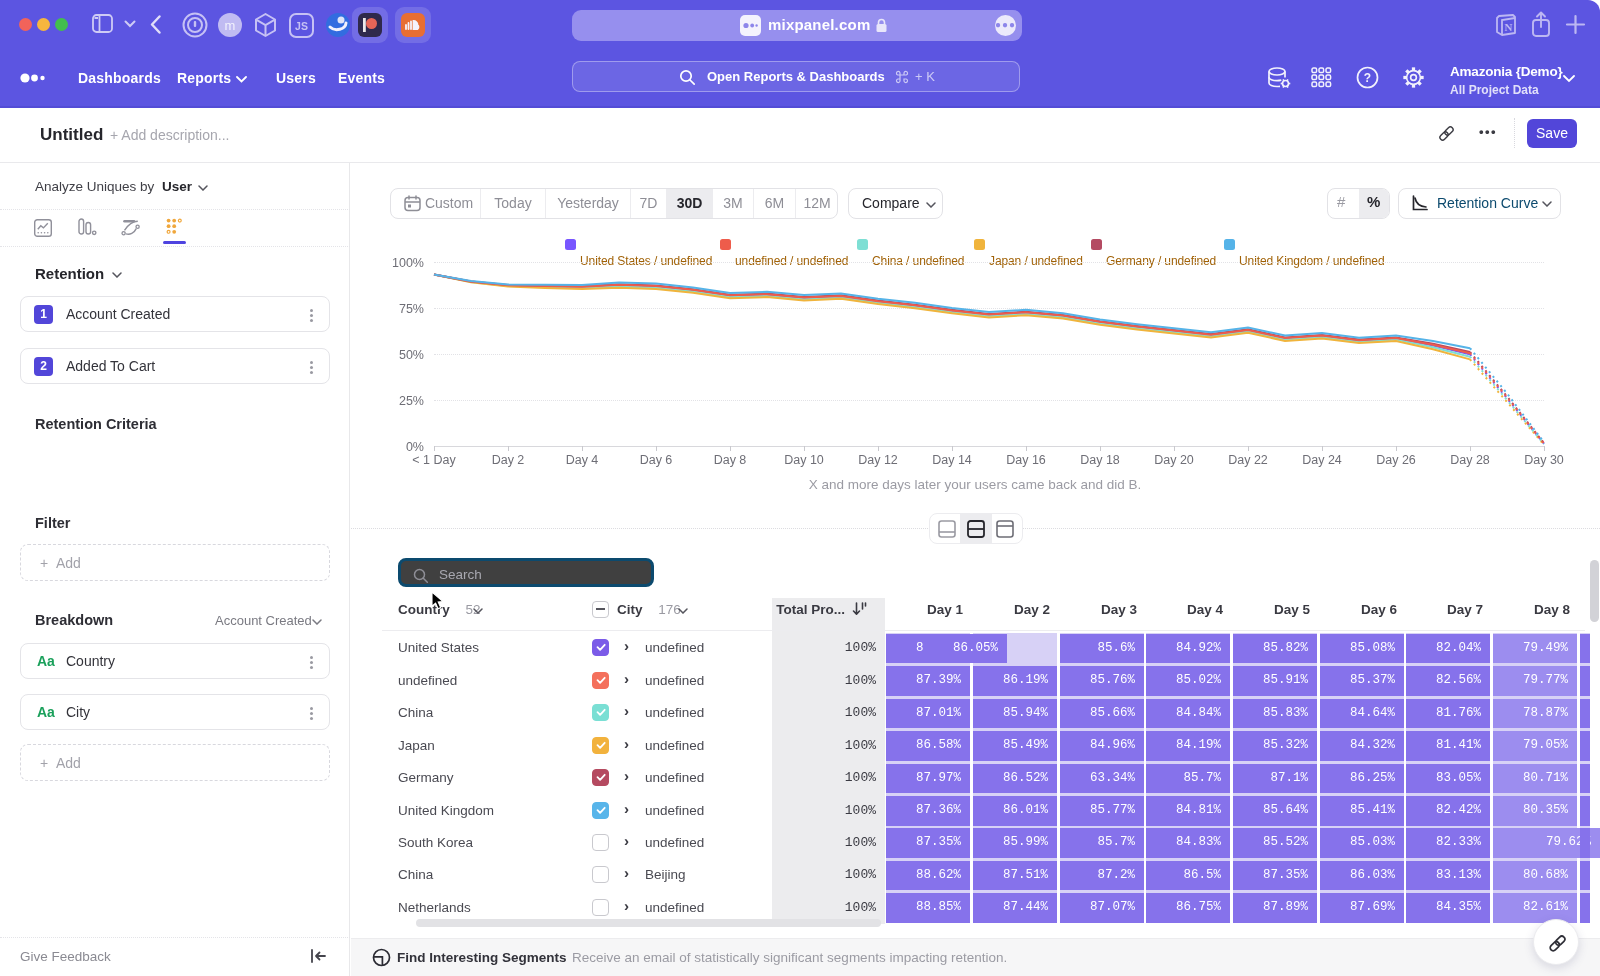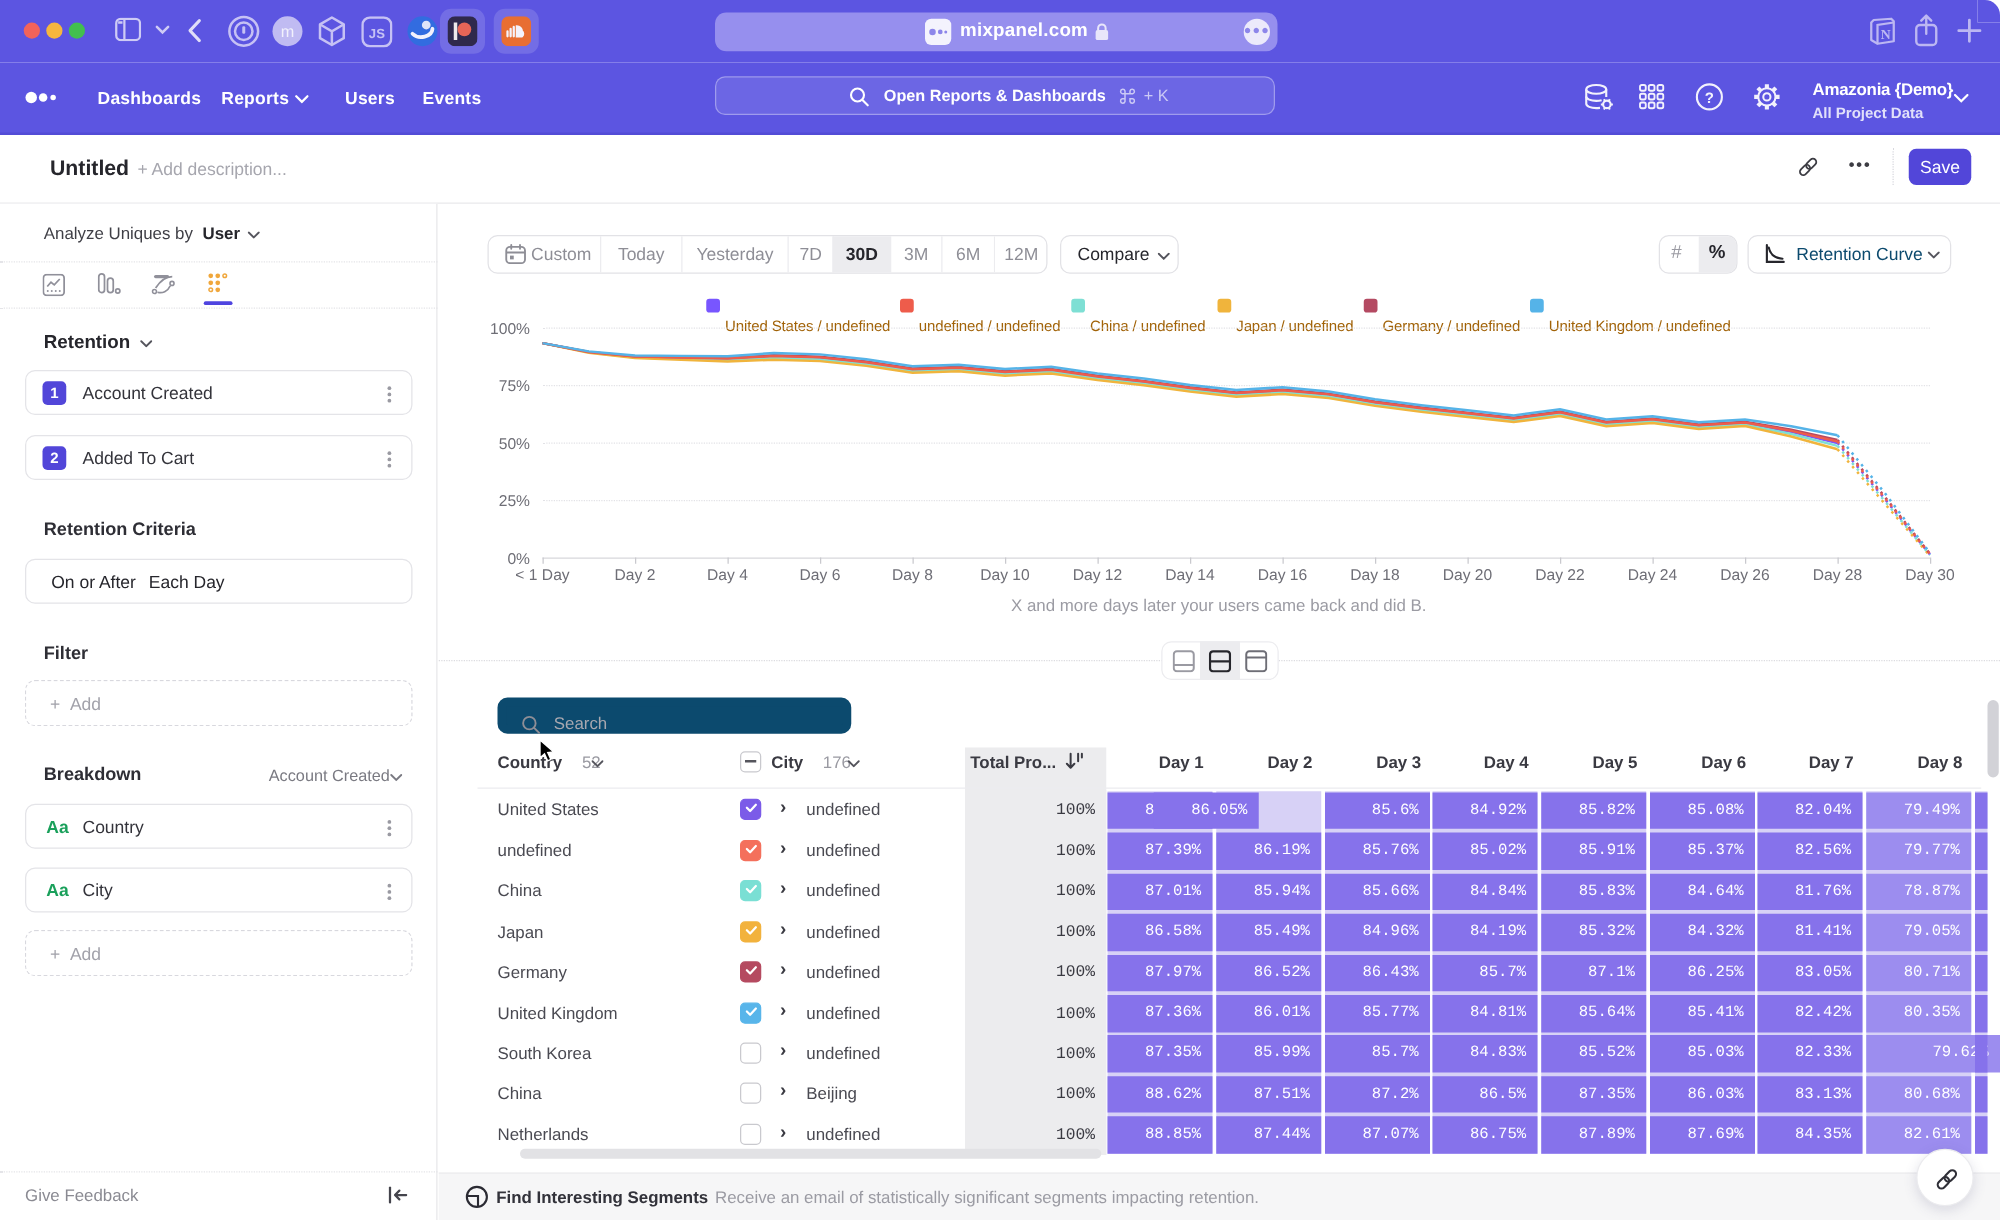--- a/index.html
+++ b/index.html
@@ -56,21 +56,21 @@
 .ylab { position:absolute; font-size:12.5px; color:#6e6e76; text-align:right; width:40px; }
 .xlab { position:absolute; top:453px; font-size:12.5px; color:#6e6e76; text-align:center; width:60px; }
 .grid { position:absolute; left:434px; width:1110px; border-top:1px dotted #e2e2e6; }
 #caption { position:absolute; left:350px; top:477px; width:1250px; text-align:center; font-size:13.5px; color:#9b9ba3; }
 
 
 #middiv { position:absolute; left:351px; top:528px; width:1249px; border-top:1px dotted #dcdce0; }
 #laytog { position:absolute; left:929px; top:513px; width:94px; height:31px; background:#fff; border:1px solid #ececef; border-radius:8px; }
 
 
-#searchbox { position:absolute; left:398px; top:558px; width:283px; height:29px; border:7px solid #0c4a6e; border-radius:8px; background:#0c4a6e; }
+#searchbox { position:absolute; left:398px; top:558px; width:256px; height:29px; border:3px solid #0c4a6e; border-radius:8px; background:#404040; }
 #searchbox span { position:absolute; left:38px; top:6px; color:#a8a8b0; font-size:13.5px; }
 .th { position:absolute; top:602px; font-size:13.5px; color:#3a3a42; font-weight:bold; }
 .thg { color:#9a9aa2; font-weight:normal;margin-left:12px; }
 .thday { position:absolute; top:602px; width:84px; text-align:right; padding-right:7px; box-sizing:border-box; font-size:13.5px; color:#3a3a42; font-weight:bold; }
 #greycol { position:absolute; left:772px; top:598px; width:113px; height:326px; background:#ececee; }
 #thdiv { position:absolute; left:382px; top:630px; width:1203px; border-top:1px solid #ececef; }
 .trow { position:absolute; left:0; width:1600px; height:32.45px; }
 .cname { position:absolute; left:398px; top:8px; font-size:13.5px; color:#4a4a52; }
 .cb { position:absolute; left:592px; top:7px; width:17px; height:17px; border-radius:4px; border:1px solid #c9c9ce; background:#fff; text-align:center; line-height:15px; }
 .carr { position:absolute; left:624px; top:5px; color:#3a3a42; font-size:15px; font-weight:bold; }
@@ -276,24 +276,21 @@
     </svg>\n<div class="abs" style="left:163px;top:241px;width:23px;height:3px;background:#4f44e0;border-radius:2px"></div>\n<div class="abs" style="left:0;top:246px;width:350px;border-top:1px dotted #e4e4e8"></div>\n<div class="abs" style="left:35px;top:265px;font-size:15px;font-weight:bold;color:#26262c">Retention</div>\n<svg class="abs" style="left:112px;top:272px" width="10" height="6" viewBox="0 0 10 6">
       <path d="M1 1l4 4 4-4" fill="none" stroke="#55555d" stroke-width="1.5" stroke-linecap="round"></path>
     </svg>\n<div class="sb-card" style="top:296px">
       <div class="badge">1</div>
       <div class="cardtxt">Account Created</div>
       <div class="vdots"></div>
     </div>\n<div class="sb-card" style="top:348px">
       <div class="badge">2</div>
       <div class="cardtxt">Added To Cart</div>
       <div class="vdots"></div>
-    </div>\n<div class="sb-bold" style="left:35px;top:416px">Retention Criteria</div>\n<div class="sb-card" style="top:447px">
-      <div class="abs" style="left:20px;top:9px;font-size:14px;color:#26262c">On or After</div>
-      <div class="abs" style="left:98px;top:9px;font-size:14px;color:#26262c">Each Day</div>
-    </div>\n<div class="sb-bold" style="left:35px;top:515px">Filter</div>\n<div class="sb-dash" style="top:544px">+&nbsp;&nbsp;Add</div>\n<div class="sb-bold" style="left:35px;top:612px">Breakdown</div>\n<div class="abs" style="left:215px;top:613px;font-size:13px;color:#7a7a82">Account Created</div>\n<svg class="abs" style="left:312px;top:619px" width="10" height="6" viewBox="0 0 10 6">
+    </div>\n<div class="sb-bold" style="left:35px;top:416px">Retention Criteria</div>\n\n<div class="sb-bold" style="left:35px;top:515px">Filter</div>\n<div class="sb-dash" style="top:544px">+&nbsp;&nbsp;Add</div>\n<div class="sb-bold" style="left:35px;top:612px">Breakdown</div>\n<div class="abs" style="left:215px;top:613px;font-size:13px;color:#7a7a82">Account Created</div>\n<svg class="abs" style="left:312px;top:619px" width="10" height="6" viewBox="0 0 10 6">
       <path d="M1 1l4 4 4-4" fill="none" stroke="#7a7a82" stroke-width="1.5" stroke-linecap="round"></path>
     </svg>\n<div class="sb-card" style="top:643px">
       <div class="aa">Aa</div>
       <div class="cardtxt">Country</div>
       <div class="vdots"></div>
     </div>\n<div class="sb-card" style="top:694px">
       <div class="aa">Aa</div>
       <div class="cardtxt">City</div>
       <div class="vdots"></div>
     </div>\n<div class="sb-dash" style="top:744px">+&nbsp;&nbsp;Add</div>\n<div class="abs" style="left:0;top:937px;width:350px;border-top:1px dotted #e4e4e8"></div>\n<div class="abs" style="left:20px;top:949px;font-size:13.5px;color:#8a8a92">Give Feedback</div>\n<svg class="abs" style="left:310px;top:949px" width="16" height="14" viewBox="0 0 16 14">
@@ -476,21 +473,21 @@
   <div class="cname">Germany</div>
   <div class="cb" style="background:#b54a60;border-color:#b54a60"><svg width="12" height="12" viewBox="0 0 12 12">
           <path d="M2.5 6.2l2.6 2.6 4.6-5" fill="none" stroke="#fff" stroke-width="1.8" stroke-linecap="round" stroke-linejoin="round"></path>
         </svg></div>
   <div class="carr">›</div>
   <div class="ccity">undefined</div>
   <div class="cbar"></div>
   <div class="ctot">100%</div>
   <div class="pc" style="left:886px;width:84px;background:#8672eb">87.97%</div>
   <div class="pc" style="left:973px;width:84px;background:#8672eb">86.52%</div>
-  <div class="pc" style="left:1060px;width:84px;background:#8672eb">86.43%</div>
+  <div class="pc" style="left:1060px;width:84px;background:#8672eb">63.34%</div>
   <div class="pc" style="left:1146px;width:84px;background:#8672eb">85.7%</div>
   <div class="pc" style="left:1233px;width:84px;background:#8672eb">87.1%</div>
   <div class="pc" style="left:1320px;width:84px;background:#8672eb">86.25%</div>
   <div class="pc" style="left:1406px;width:84px;background:#8672eb">83.05%</div>
   <div class="pc" style="left:1493px;width:84px;background:#9c8def">80.71%</div>
   <div class="pc" style="left:1580px;width:10px;background:#8672eb"></div>
 </div>
 <div class="trow" style="top:794.5px">
   <div class="cname">United Kingdom</div>
   <div class="cb" style="background:#58b5ea;border-color:#58b5ea"><svg width="12" height="12" viewBox="0 0 12 12">

